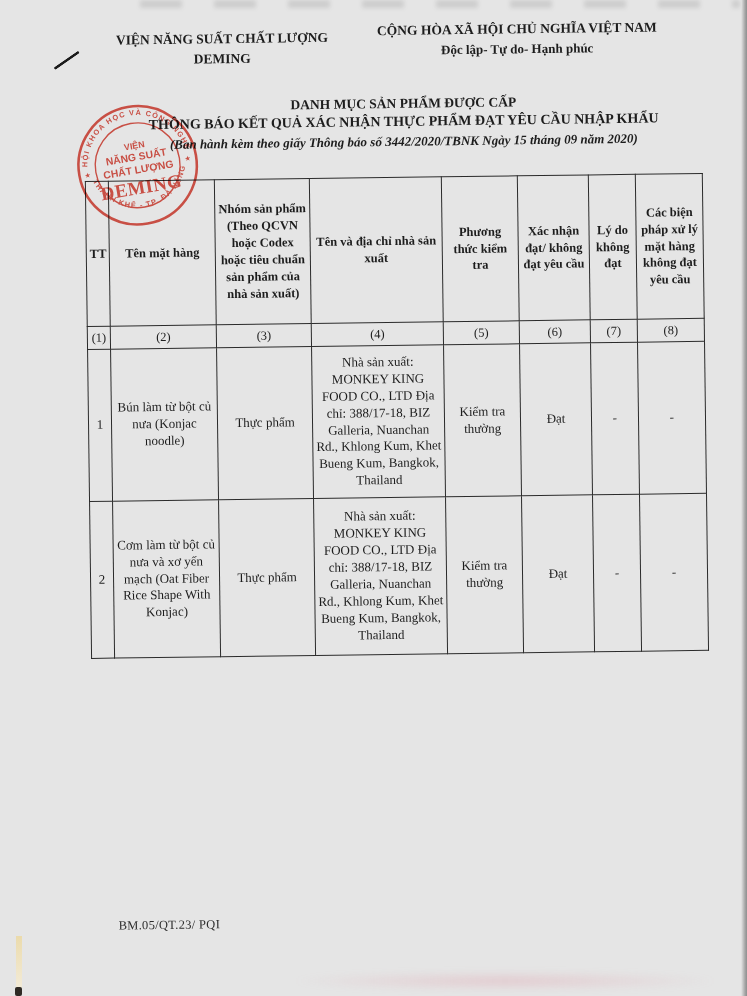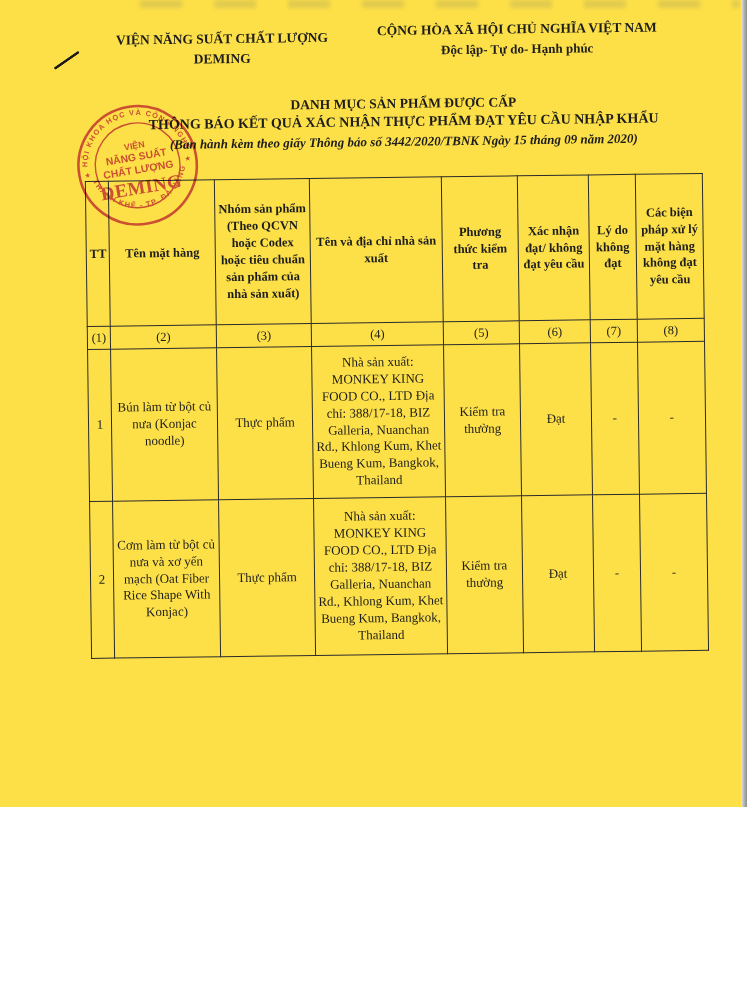--- a/index.html
+++ b/index.html
@@ -1,18 +1,18 @@
 <!DOCTYPE html>
 <html><head>
 <meta charset="utf-8">
 <style>
   html,body{margin:0;padding:0;}
   body{width:747px;height:996px;overflow:hidden;background:#ffffff;
        font-family:"Liberation Serif","DejaVu Serif",serif;color:#1d1d1d;}
-  .page{position:relative;width:747px;height:807px;background:#fde047;overflow:hidden;}
+  .page{position:relative;width:747px;height:996px;background:#e5e5e5;overflow:hidden;}
 
   
   .sheet{position:absolute;inset:0;transform:rotate(-0.75deg);transform-origin:390px 420px;}
 
   
   .lh-left{position:absolute;left:103px;top:27px;width:248px;text-align:center;
            font-weight:bold;font-size:13.5px;line-height:1.5;}
   .lh-left .l1{white-space:nowrap;}
   .lh-right{position:absolute;left:350px;top:23px;width:344px;text-align:center;}
   .lh-right .l1{font-weight:bold;font-size:13.5px;white-space:nowrap;}

